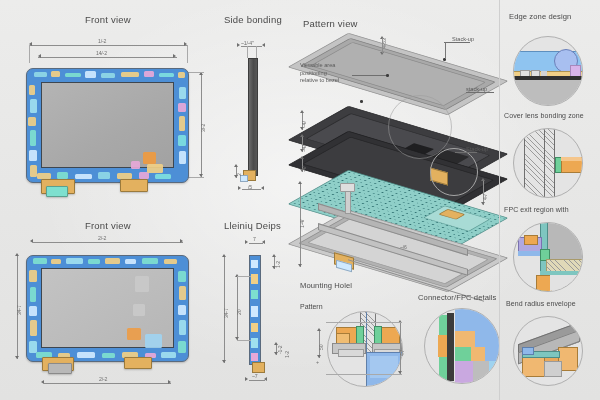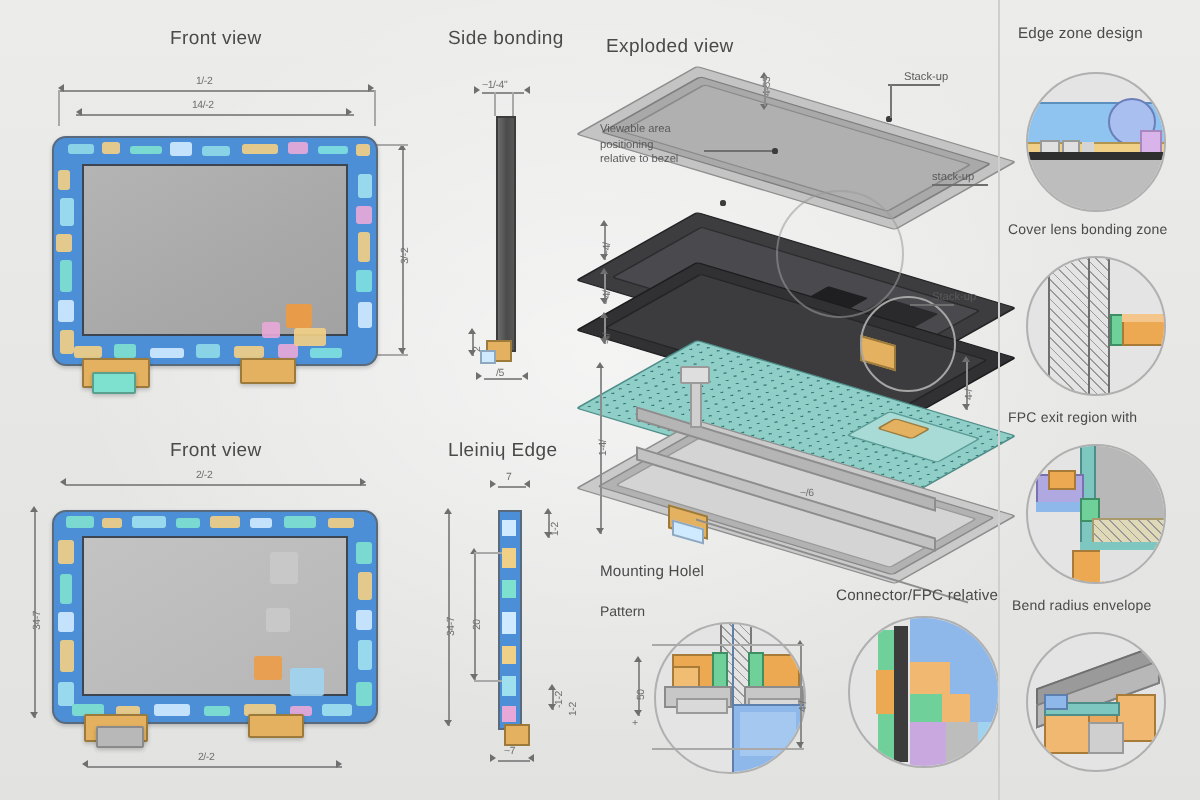--- a/index.html
+++ b/index.html
@@ -277,21 +277,21 @@
   </div>
   <div class="board" style="left:42px; top:357px; width:30px; height:12px; border-radius:1px; background:#e3b15f; border-color:#9b7a3c;"></div>
   <div class="board" style="left:48px; top:363px; width:22px; height:9px; border-radius:1px; background:#b8b8b8; border-color:#8a8a8a;"></div>
   <div class="board" style="left:124px; top:357px; width:26px; height:10px; border-radius:1px; background:#e3b15f; border-color:#9b7a3c;"></div>
 
   <div class="dline h" style="left:44px; top:383px; width:127px;"></div>
   <div class="arrow ar-l" style="left:41px; top:380px;"></div>
   <div class="arrow ar-r" style="left:168px; top:380px;"></div>
   <div class="dimtxt" style="left:99px; top:376px;">2/-2</div>
 
-  <div class="vtitle" style="left:224px; top:220px;">Lleiniɥ Edge</div>
+  <div class="vtitle" style="left:224px; top:220px;">Lleiniɥ Deips</div>
 
   <div class="dline h" style="left:249px; top:243px; width:14px;"></div>
   <div class="arrow ar-r" style="left:245px; top:240px;"></div>
   <div class="arrow ar-l" style="left:262px; top:240px;"></div>
   <div class="dimtxt" style="left:253px; top:236px;">7</div>
 
   <div style="position:absolute; left:249px; top:255px; width:10px; height:108px; background:#4d8fd6; border:1px solid #5a6a7d;">
     <div class="speck" style="position:absolute; left:1px; top:4px;  width:7px; height:8px;  background:#cfe9ff;"></div>
     <div class="speck" style="position:absolute; left:1px; top:18px; width:7px; height:10px; background:#f0cf86;"></div>
     <div class="speck" style="position:absolute; left:1px; top:34px; width:7px; height:9px;  background:#7ee0cf;"></div>
@@ -323,21 +323,21 @@
   <div class="arrow ar-u" style="left:274px; top:342px;"></div>
   <div class="arrow ar-d" style="left:274px; top:352px;"></div>
   <div class="dimtxt vert" style="left:277px; top:354px; transform:rotate(-90deg);">-1-2</div>
   <div class="dimtxt vert" style="left:284px; top:358px; transform:rotate(-90deg);">1-2</div>
 
   <div class="dline h" style="left:249px; top:380px; width:16px;"></div>
   <div class="arrow ar-r" style="left:245px; top:377px;"></div>
   <div class="arrow ar-l" style="left:264px; top:377px;"></div>
   <div class="dimtxt" style="left:252px; top:373px;">~7</div>
 
-  <div class="vtitle" style="left:303px; top:18px;">Exploded view</div>
+  <div class="vtitle" style="left:303px; top:18px;">Pattern view</div>
 
   <div class="slab" style="left:318px; top:35px; width:160px; height:78px; transform: matrix(1, 0.30, -0.78, 0.44, 0, 0);">
     <div class="slab-face" style="background:#c4c4c4; border:1.2px solid #8e8e8e;"></div>
     <div class="slab-face" style="left:7px; top:7px; right:7px; bottom:7px; background:#a9a9a9; border:1px solid #7e7e7e;"></div>
     <div class="slab-face" style="left:13px; top:12px; right:13px; bottom:12px; background:#b0b0b0; border:1px solid #8a8a8a;"></div>
   </div>
 
   <div class="slab" style="left:318px; top:108px; width:160px; height:78px; transform: matrix(1, 0.30, -0.78, 0.44, 0, 0);">
     <div class="slab-face" style="background:#3d3d40; border:1.2px solid #232325;"></div>
     <div class="slab-face" style="left:10px; top:10px; right:10px; bottom:10px; background:#4a4a4e; border:1px solid #2c2c2e;"></div>
@@ -459,21 +459,21 @@
   <div class="dimtxt vert" style="left:318px; top:350px; transform:rotate(-90deg);">50</div>
   <div class="dimtxt" style="left:316px; top:359px;">+</div>
 
   <div class="dline v" style="left:400px; top:322px; height:52px;"></div>
   <div class="arrow ar-u" style="left:398px; top:320px;"></div>
   <div class="arrow ar-d" style="left:398px; top:371px;"></div>
   <div class="dimtxt vert" style="left:399px; top:356px; transform:rotate(-90deg);">4-/</div>
   <div class="xline h" style="left:326px; top:322px; width:76px;"></div>
   <div class="xline h" style="left:326px; top:374px; width:76px;"></div>
 
-  <div class="dtitle" style="left:418px; top:293px;">Connector/FPC relative</div>
+  <div class="dtitle" style="left:418px; top:293px;">Connector/FPC details</div>
 
   <div class="detail" style="left:424px; top:308px; width:74px; height:74px;">
     <div style="position:absolute; left:30px; top:0; width:44px; height:22px; background:#8fb8ea;"></div>
     <div style="position:absolute; left:30px; top:22px; width:20px; height:16px; background:#f0b871;"></div>
     <div style="position:absolute; left:50px; top:22px; width:24px; height:16px; background:#8fb8ea;"></div>
     <div style="position:absolute; left:30px; top:38px; width:16px; height:14px; background:#6fd09a;"></div>
     <div style="position:absolute; left:46px; top:38px; width:14px; height:14px; background:#f0b871;"></div>
     <div style="position:absolute; left:60px; top:38px; width:14px; height:14px; background:#8fb8ea;"></div>
     <div style="position:absolute; left:30px; top:52px; width:18px; height:22px; background:#c9a8e0;"></div>
     <div style="position:absolute; left:48px; top:52px; width:16px; height:22px; background:#bdbdbd;"></div>

